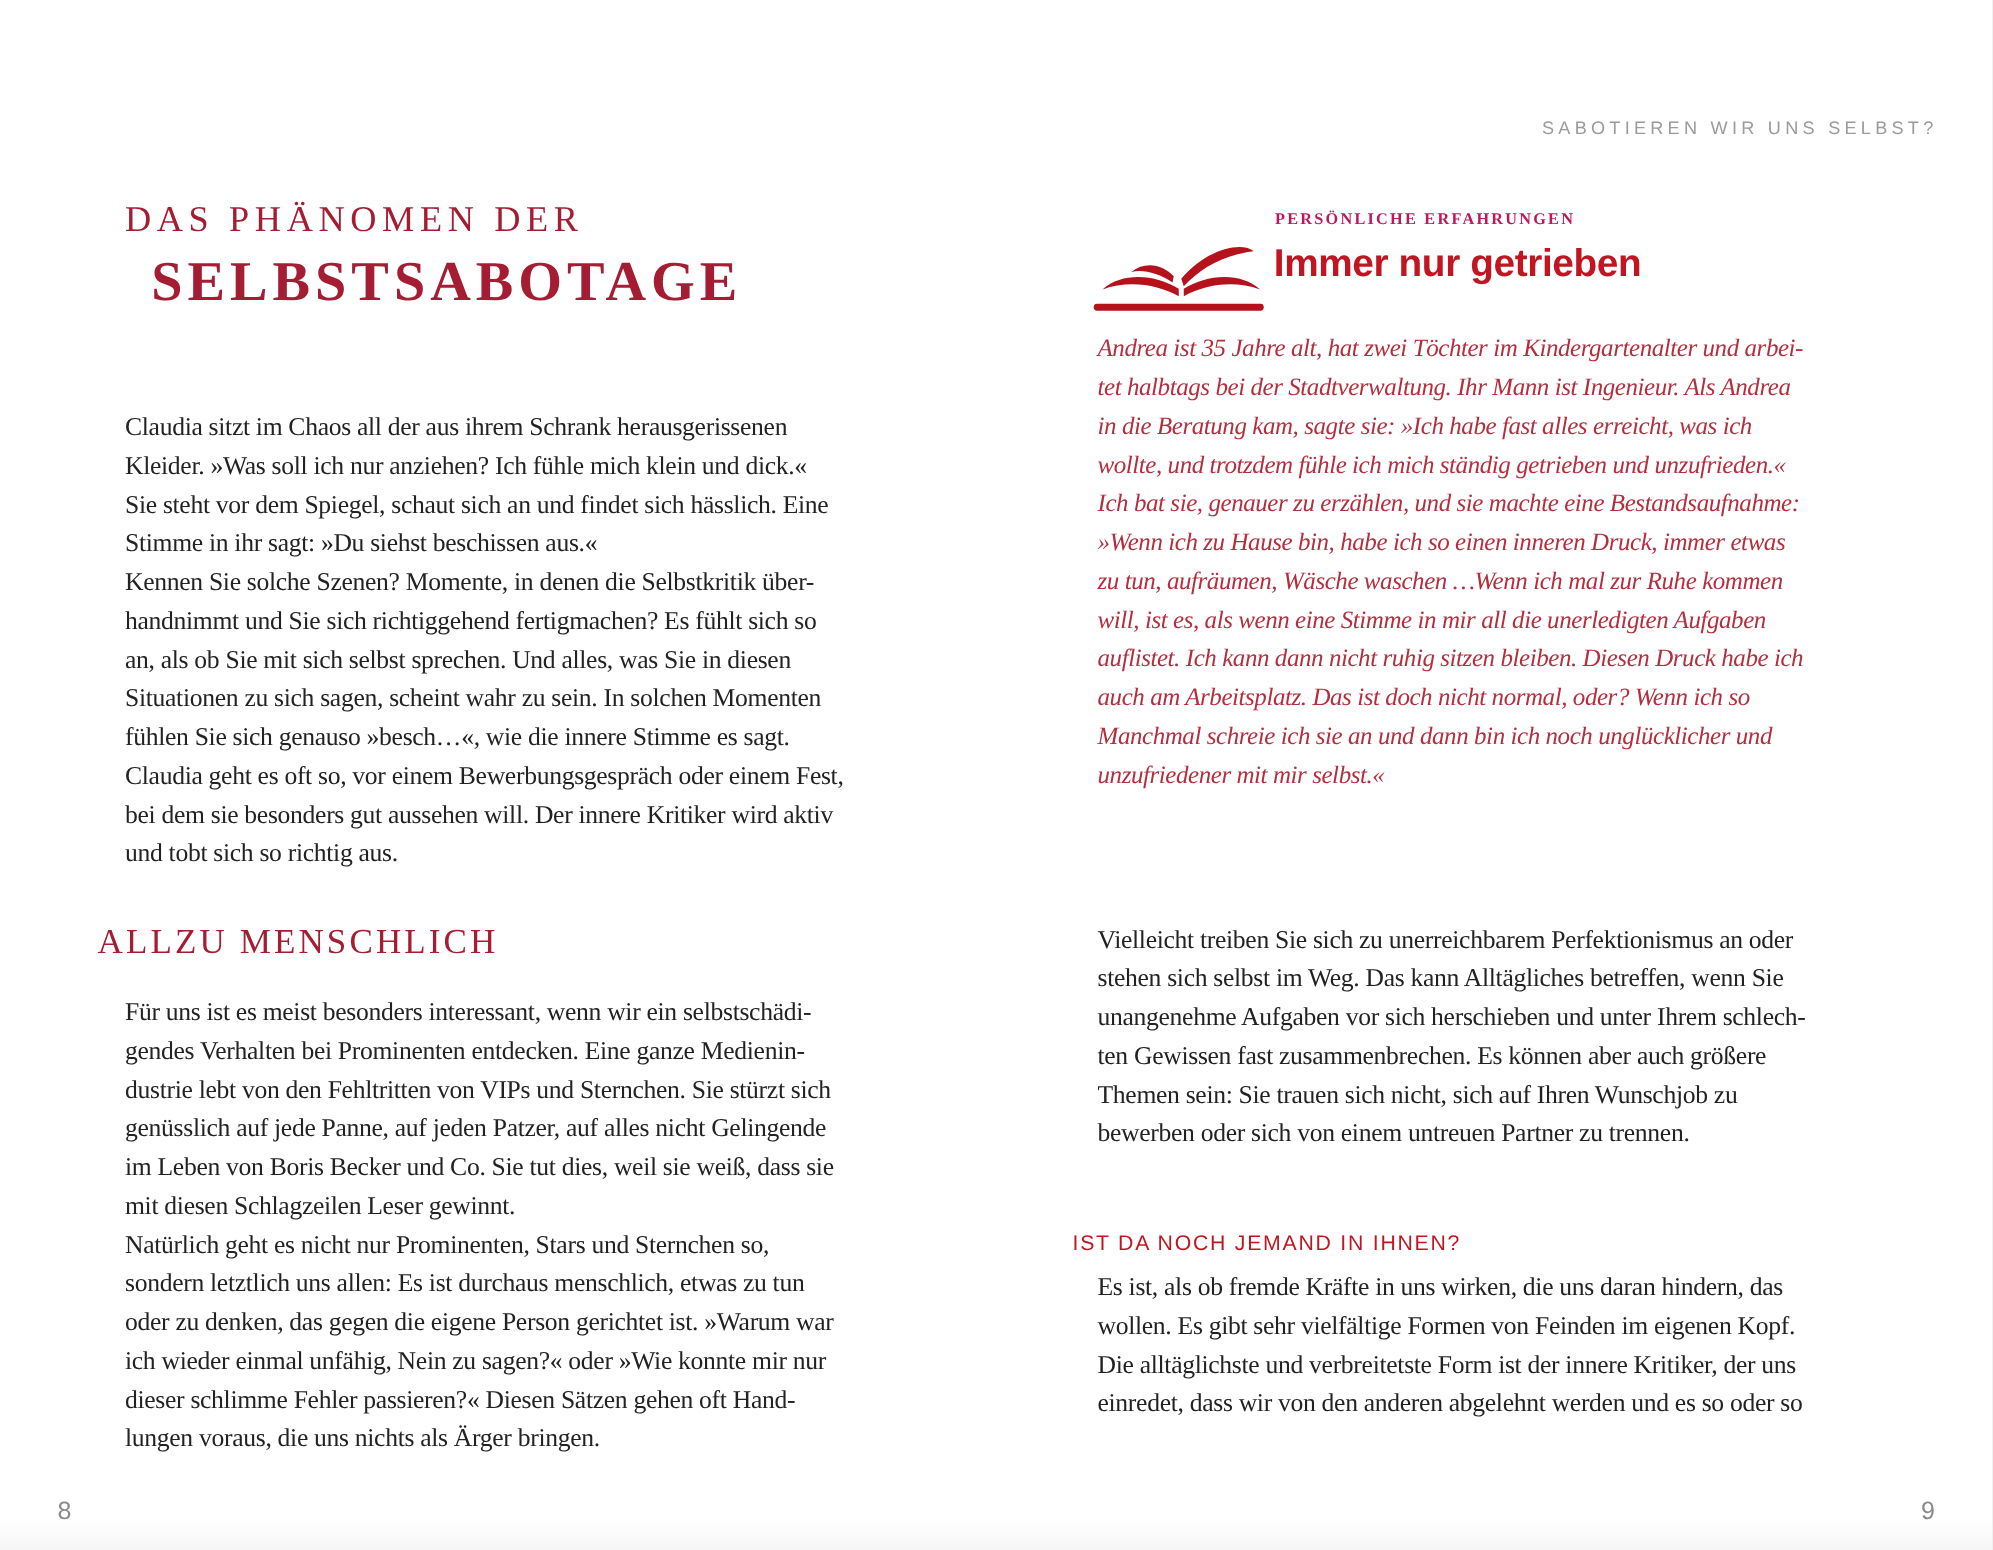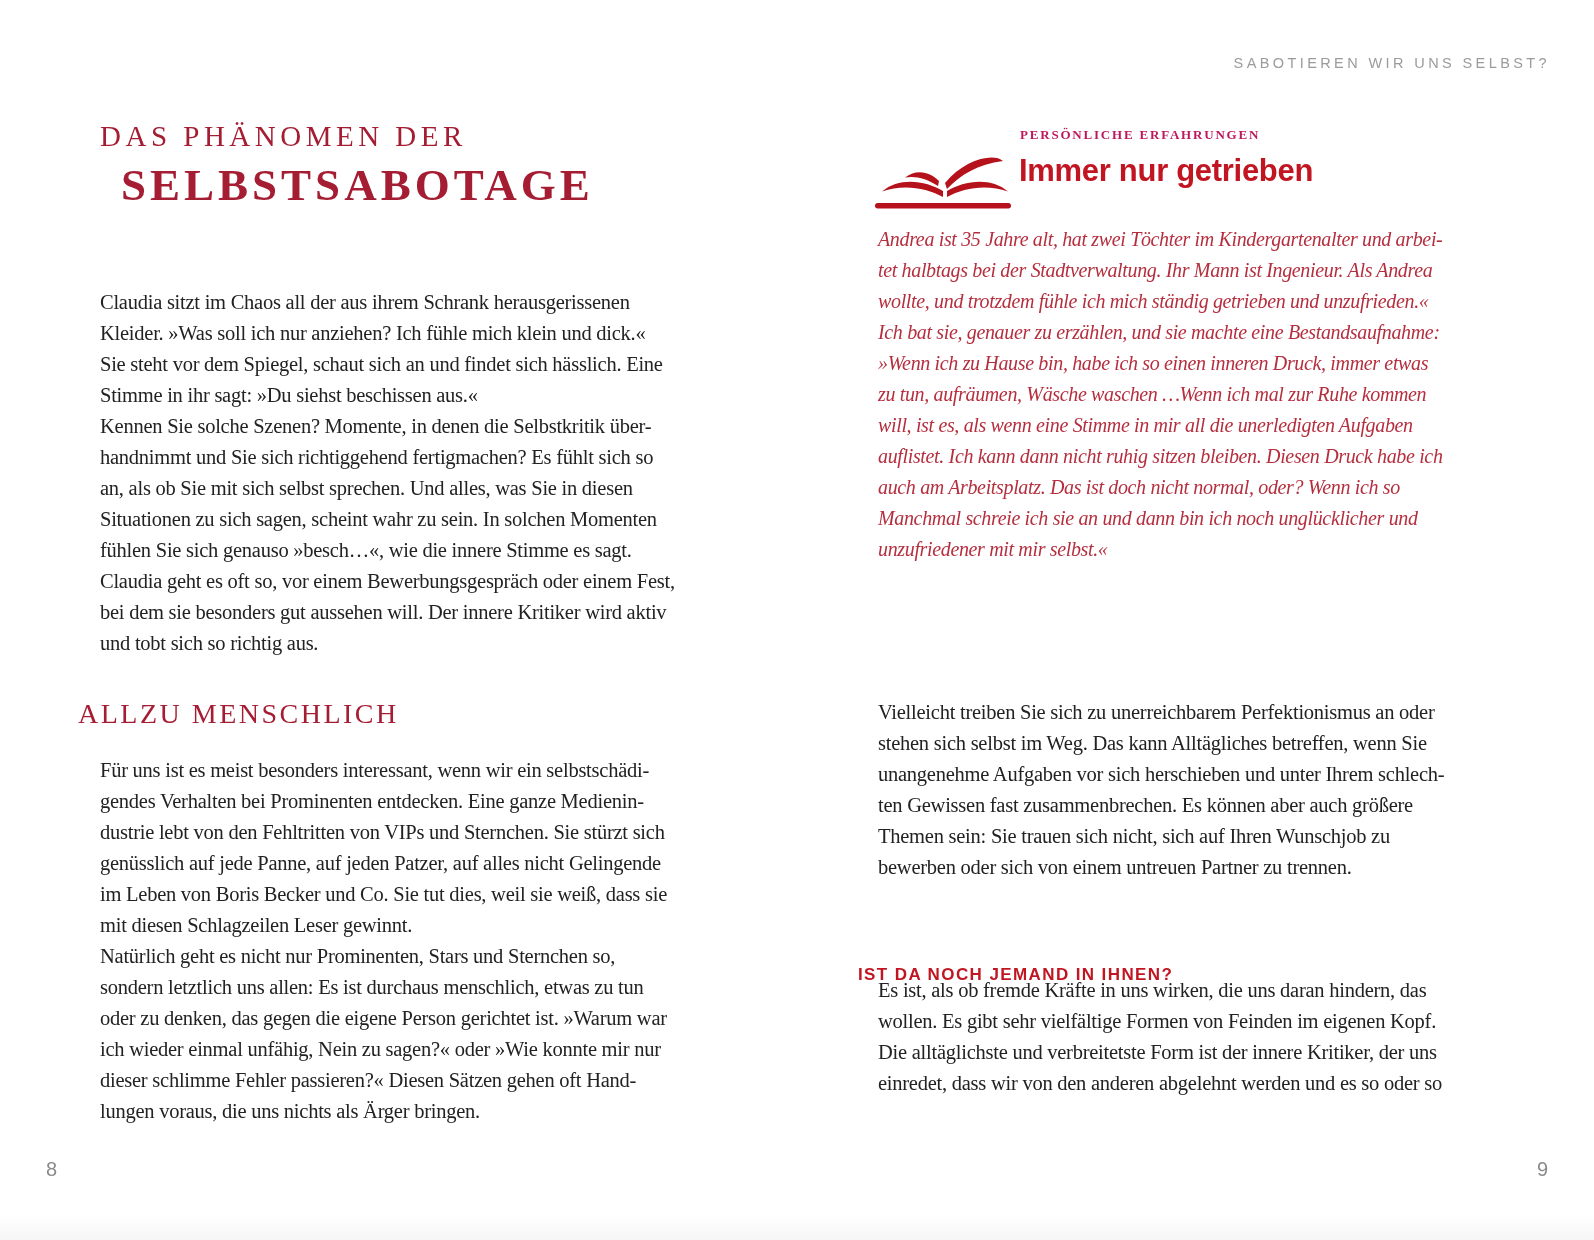--- a/index.html
+++ b/index.html
@@ -9,21 +9,21 @@
     margin:0 auto;
     background:#ffffff;
     overflow:hidden;
     font-family:"Liberation Serif", serif;
   }
   .spread::after{
     content:"";position:absolute;left:0;right:0;bottom:0;height:26px;
     background:linear-gradient(to bottom, rgba(0,0,0,0) 0%, rgba(0,0,0,0.035) 100%);
     pointer-events:none;
   }
-  .abs{position:absolute;}
+  .abs{position:absolute;margin-top:40px;}
 
   
   .chapter-kicker{
     left:100px;top:120px;
     font-size:29px;line-height:32px;letter-spacing:4.5px;
     color:#a51d33;font-weight:500;
   }
   .chapter-title{
     left:121px;top:159px;
     font-size:45px;line-height:52px;letter-spacing:4px;
@@ -72,23 +72,23 @@
   }
   .book-icon{left:872px;top:150px;width:142px;height:66px;}
   .story-block{
     left:878px;top:224px;width:606px;
     font-size:20px;font-style:italic;line-height:31px;
     color:#b52e3e;letter-spacing:-0.35px;
   }
   .story-block .tline{white-space:nowrap;}
   .para-r1{left:878px;top:697px;}
   .sub-heading{
-    left:858px;top:965px;
-    font-family:"Liberation Sans", sans-serif;
-    font-size:17px;font-weight:bold;letter-spacing:1.4px;
+    left:858px;top:945px;
+    font-family:"Liberation Sans", sans-serif;
+    font-size:17px;font-weight:normal;letter-spacing:1.4px;
     color:#c11622;
   }
   .para-r2{left:878px;top:975px;}
 </style>
 </head>
 <body>
 
 <div class="spread">
 
   <div>
@@ -159,20 +159,21 @@
       </svg>
     </div>
 
     <div class="abs exp-kicker">PERSÖNLICHE ERFAHRUNGEN</div>
 
     <div class="abs exp-title">Immer nur getrieben</div>
 
     <div class="abs body-block story-block">
         <div class="tline">Andrea ist 35 Jahre alt, hat zwei Töchter im Kindergartenalter und arbei-</div>
         <div class="tline">tet halbtags bei der Stadtverwaltung. Ihr Mann ist Ingenieur. Als Andrea</div>
+        <div class="tline">in die Beratung kam, sagte sie: »Ich habe fast alles erreicht, was ich</div>
         <div class="tline">wollte, und trotzdem fühle ich mich ständig getrieben und unzufrieden.«</div>
         <div class="tline">Ich bat sie, genauer zu erzählen, und sie machte eine Bestandsaufnahme:</div>
         <div class="tline">»Wenn ich zu Hause bin, habe ich so einen inneren Druck, immer etwas</div>
         <div class="tline">zu tun, aufräumen, Wäsche waschen …Wenn ich mal zur Ruhe kommen</div>
         <div class="tline">will, ist es, als wenn eine Stimme in mir all die unerledigten Aufgaben</div>
         <div class="tline">auflistet. Ich kann dann nicht ruhig sitzen bleiben. Diesen Druck habe ich</div>
         <div class="tline">auch am Arbeitsplatz. Das ist doch nicht normal, oder? Wenn ich so</div>
         <div class="tline">Manchmal schreie ich sie an und dann bin ich noch unglücklicher und</div>
         <div class="tline">unzufriedener mit mir selbst.«</div>
       </div>

